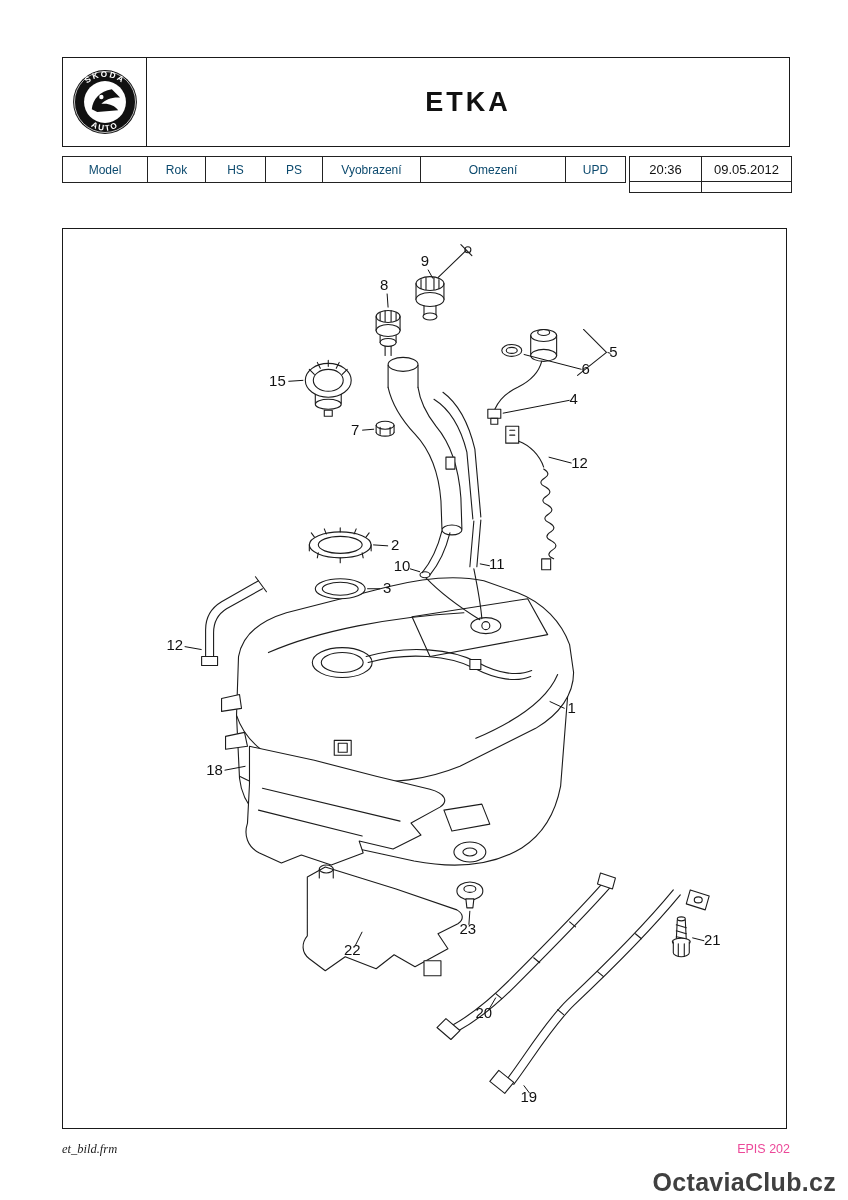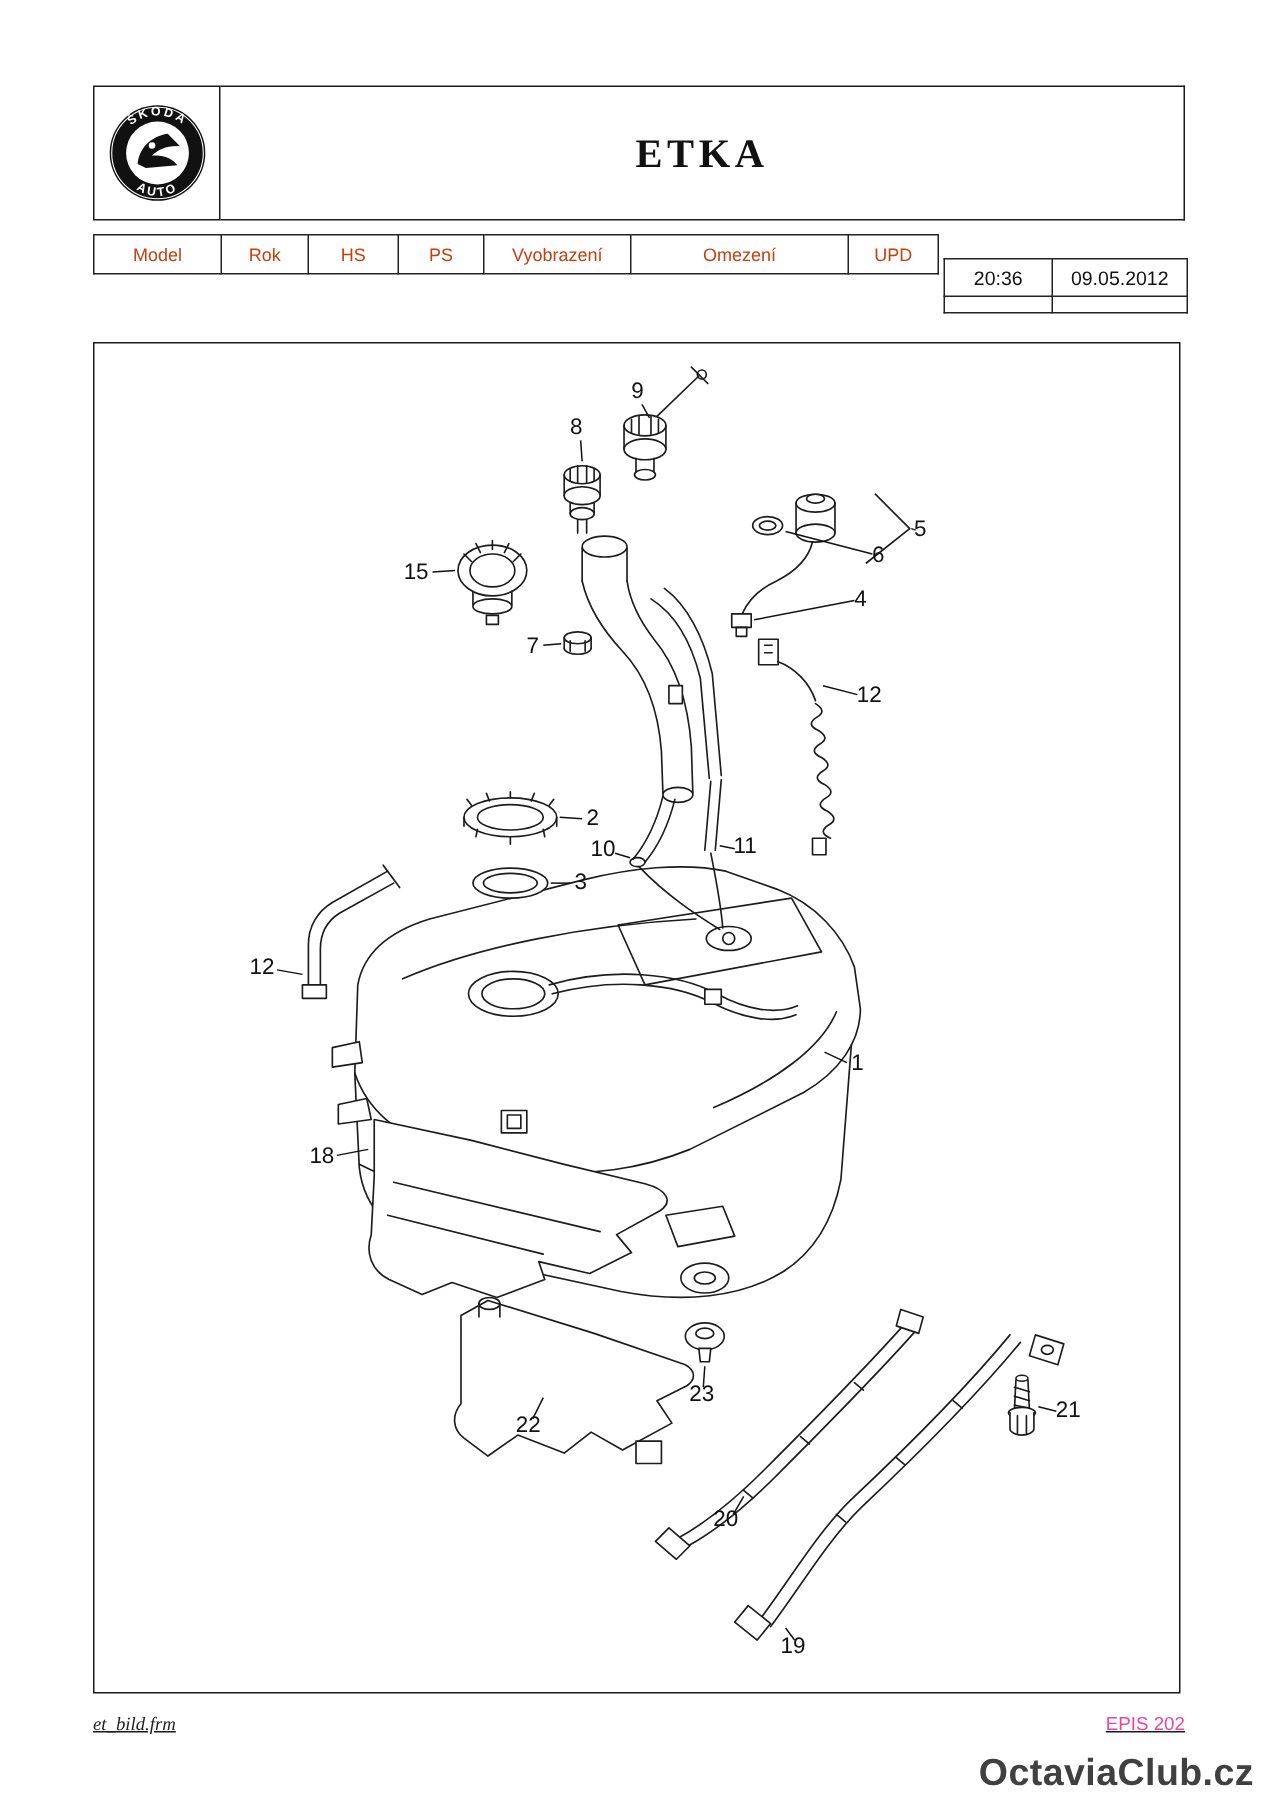--- a/index.html
+++ b/index.html
@@ -6,42 +6,42 @@
   body { background:#fff; }
   .page {
     position:relative; width:848px; height:1200px; background:#fff;
     font-family:"Liberation Sans", sans-serif; color:#1a1a1a; overflow:hidden;
   }
   
   .header-row { position:absolute; top:57px; left:62px; width:728px; height:90px; display:flex; }
   .logo-box { width:85px; height:90px; border:1.6px solid #1a1a1a; display:flex; align-items:center; justify-content:center; }
   .title-box { width:643px; height:90px; border:1.6px solid #1a1a1a; border-left:none;
     display:flex; align-items:center; justify-content:center;
-    font-family:Liberation Serif, serif; font-weight:bold; font-size:27px; letter-spacing:3px; color:#111; }
+    font-family:Liberation Sans, sans-serif; font-weight:bold; font-size:27px; letter-spacing:3px; color:#111; }
   .logo-ring-text { font-family:"Liberation Sans", sans-serif; font-size:9px; font-weight:bold; letter-spacing:2px; fill:#fff; }
   
   .info-strip { position:absolute; top:156px; left:62px; width:728px; display:flex; gap:3px; align-items:flex-start; }
   table { border-collapse:collapse; table-layout:fixed; }
   .left-table { width:563px; }
-  .right-table { width:162px;margin-top:16px; }
+  .right-table { width:162px; }
   td { border:1.4px solid #222; text-align:center; vertical-align:middle; overflow:hidden; white-space:nowrap; }
-  .left-table tr.hdr td { height:26px; font-size:12px; color:#c2410c; }
+  .left-table tr.hdr td { height:26px; font-size:12px; color:#0c4a6e; }
   .left-table tr.val td { height:24px; font-size:13px; color:#111; }
   .right-table tr.hdr td { height:25px; font-size:13px; color:#111; }
   .right-table tr.blank td { height:11px; }
   
   .diagram-box { position:absolute; top:228px; left:62px; width:725px; height:901px; border:1.6px solid #1a1a1a; background:#fff; }
   .diagram-box svg { display:block; width:100%; height:100%; }
   .art path, .art rect, .art ellipse, .art circle { stroke:#1c1c1c; stroke-width:1.1; stroke-linecap:round; stroke-linejoin:round; }
   .f { fill:#fff; }
   .s { fill:none; }
   #callouts text { font-family:"Liberation Sans", sans-serif; font-size:15px; fill:#111; text-anchor:middle; }
   #callouts line { stroke:#111; stroke-width:1; }
   
-  .footer-row { position:absolute; top:1142px; left:62px; width:728px; display:flex; justify-content:space-between; align-items:baseline;text-decoration:underline; }
+  .footer-row { position:absolute; top:1142px; left:62px; width:728px; display:flex; justify-content:space-between; align-items:baseline; }
   .footer-left { font-family:"Liberation Serif", serif; font-style:italic; font-size:12.5px; color:#222; }
   .footer-right { font-size:12.5px; color:#ec4899; }
   .watermark { position:absolute; top:1168px; right:12px; font-size:25px; font-weight:bold; color:#404040; letter-spacing:0.3px; }
 </style>
 </head>
 <body>
 
 <div class="page">
 
   <div class="header-row">

